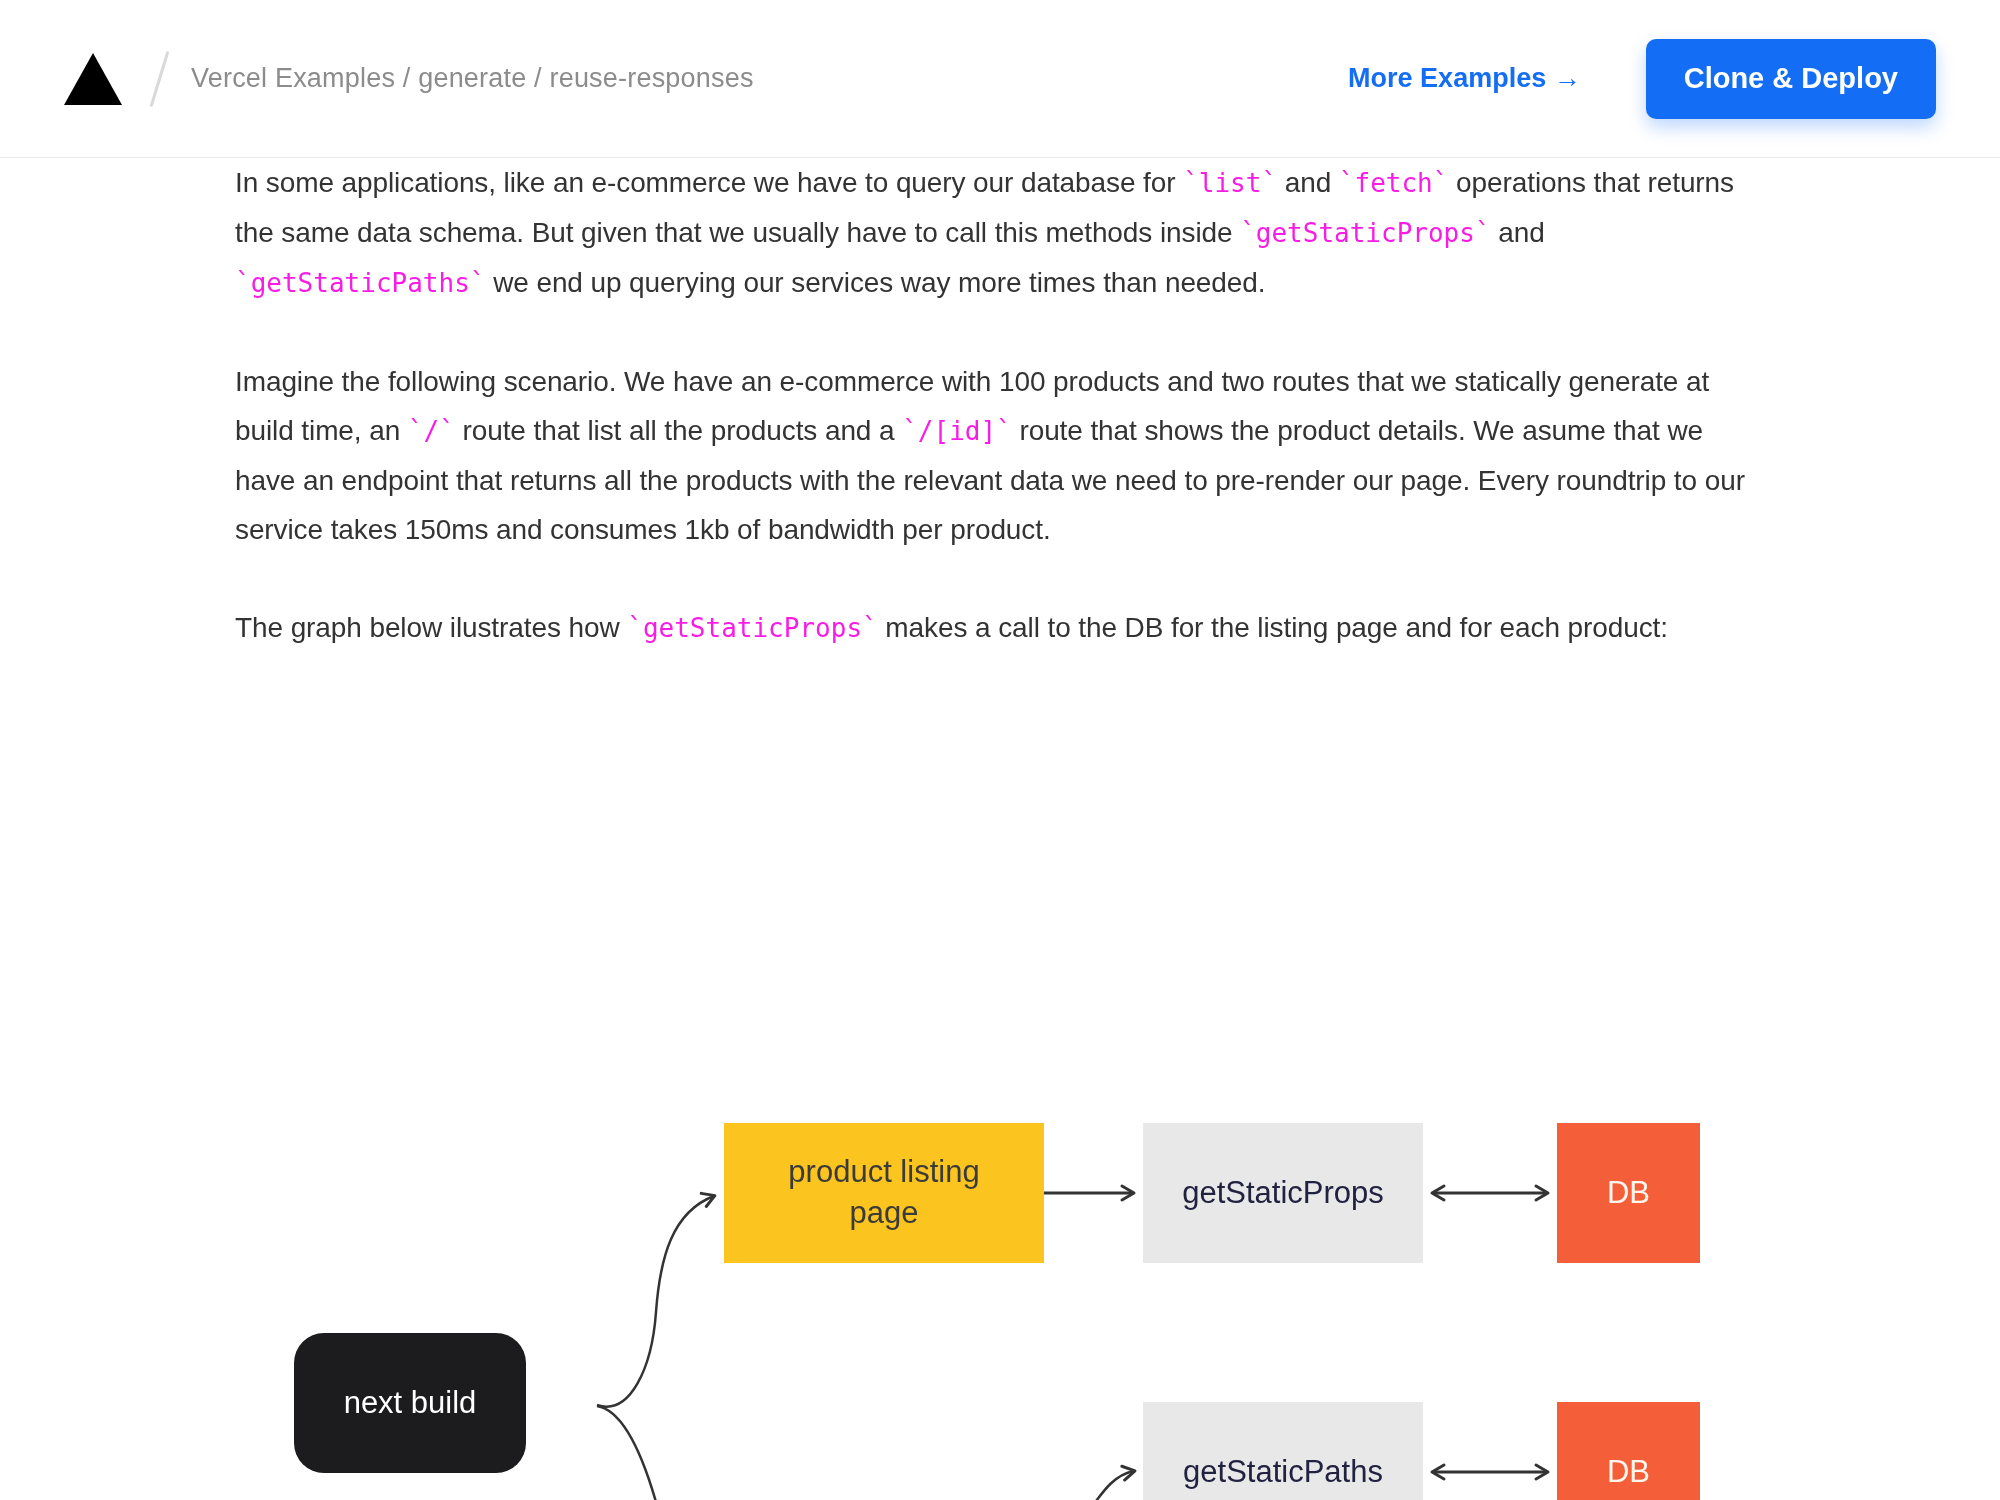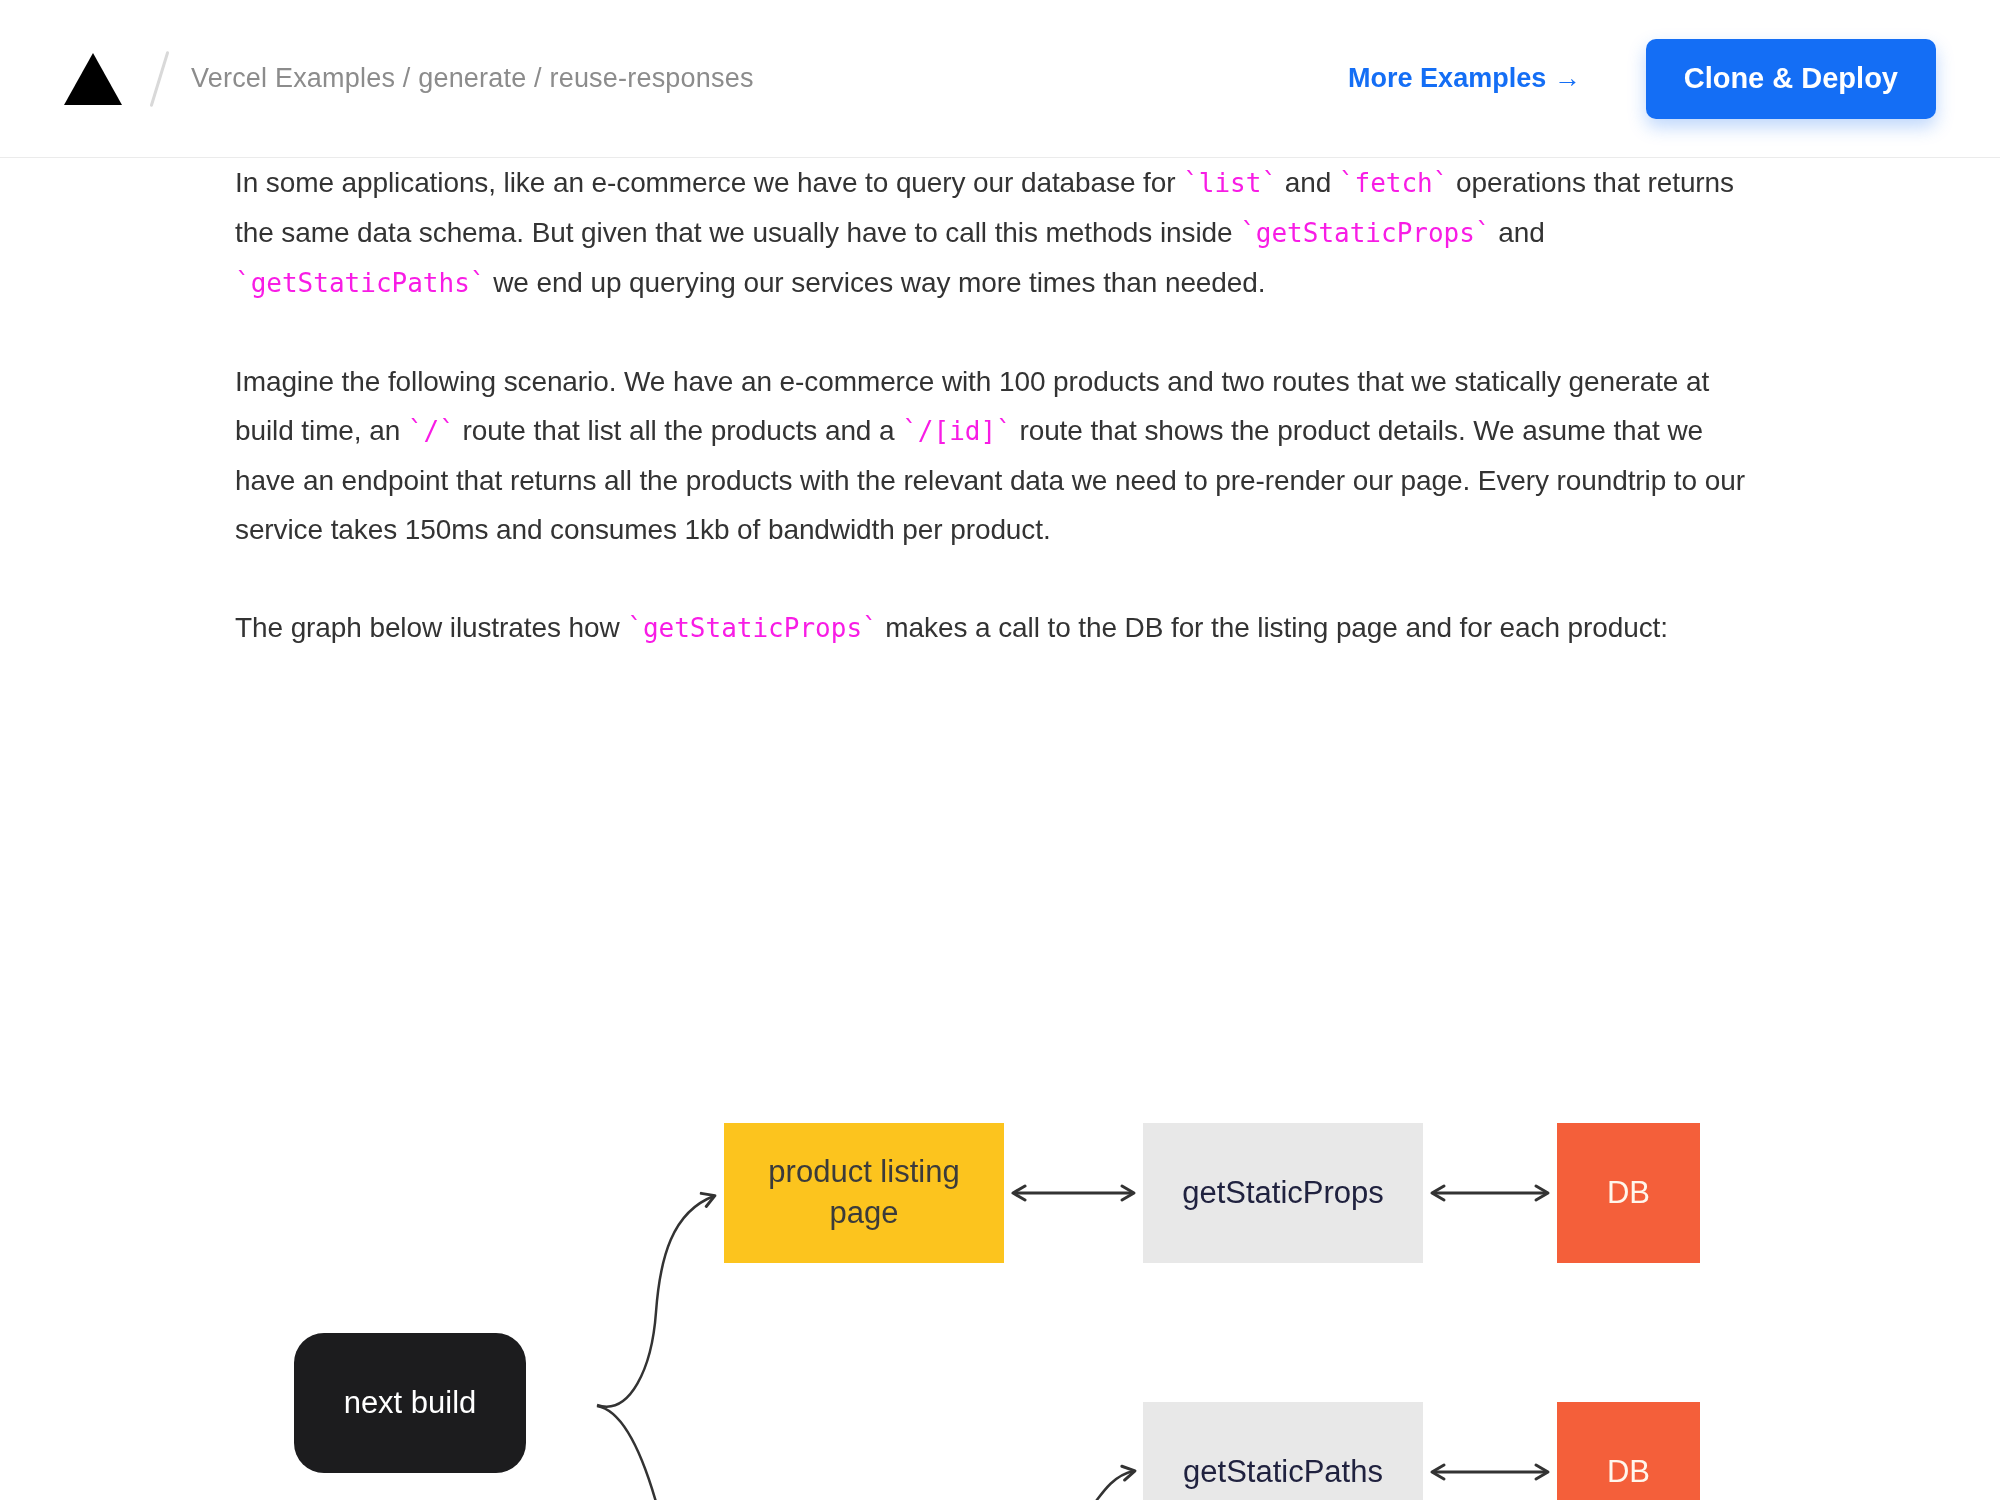--- a/index.html
+++ b/index.html
@@ -52,21 +52,21 @@
   
   .diagram{
     position:absolute;left:200px;top:1050px;width:1800px;height:450px;
     overflow:hidden;
   }
   .diagram svg{position:absolute;inset:0;pointer-events:none;}
   .node{
     position:absolute;display:flex;align-items:center;justify-content:center;
     text-align:center;font-size:31px;line-height:1.32;
   }
-  .n-listing{left:524px;top:73px;width:280px;height:140px;
+  .n-listing{left:524px;top:73px;width:320px;height:140px;
     background:var(--node_yellow,#fcc41e);color:#3b3b3b;padding:17px 28px;box-sizing:border-box;}
   .n-props{left:943px;top:73px;width:280px;height:140px;
     background:var(--node_gray,#e8e8e8);color:#20223f;}
   .n-db1{left:1357px;top:73px;width:143px;height:140px;
     background:var(--node_orange,#f45f3a);color:#fff6ec;}
   .n-build{left:94px;top:283px;width:232px;height:140px;border-radius:30px;
     background:var(--node_black,#1c1c1e);color:#fff;}
   .n-paths{left:943px;top:352px;width:280px;height:140px;
     background:var(--node_gray,#e8e8e8);color:#20223f;}
   .n-db2{left:1357px;top:352px;width:143px;height:140px;

